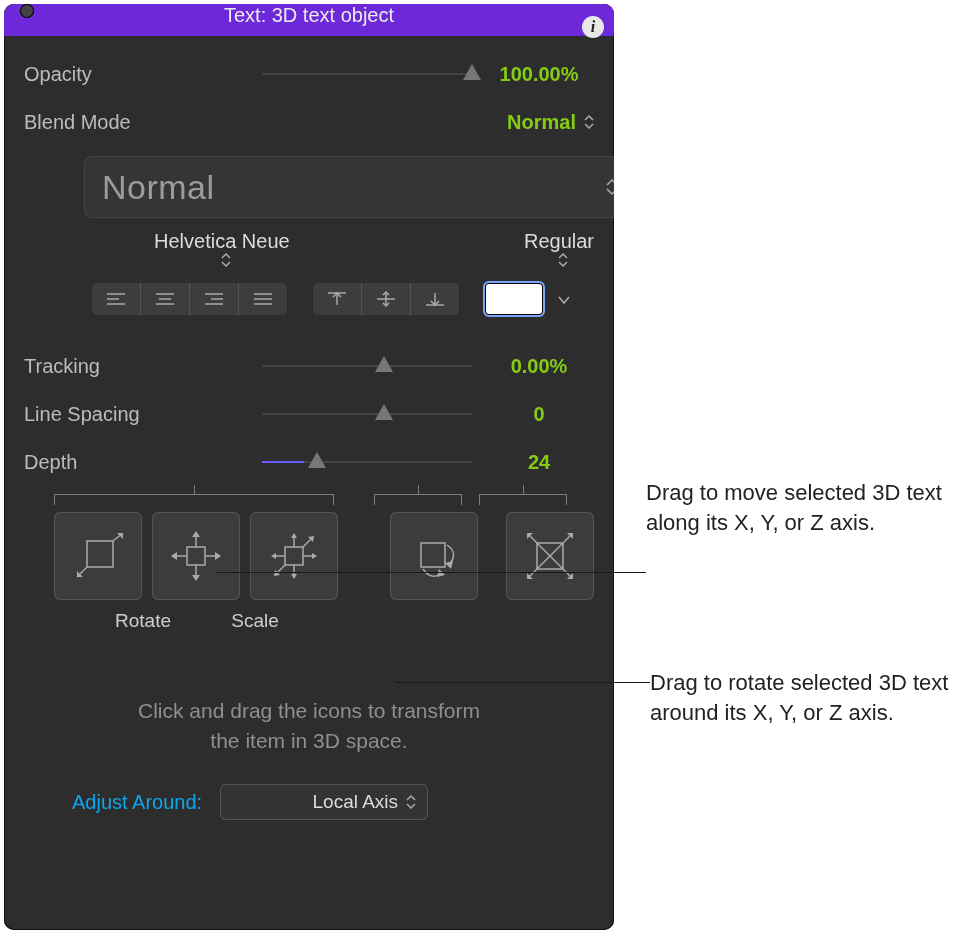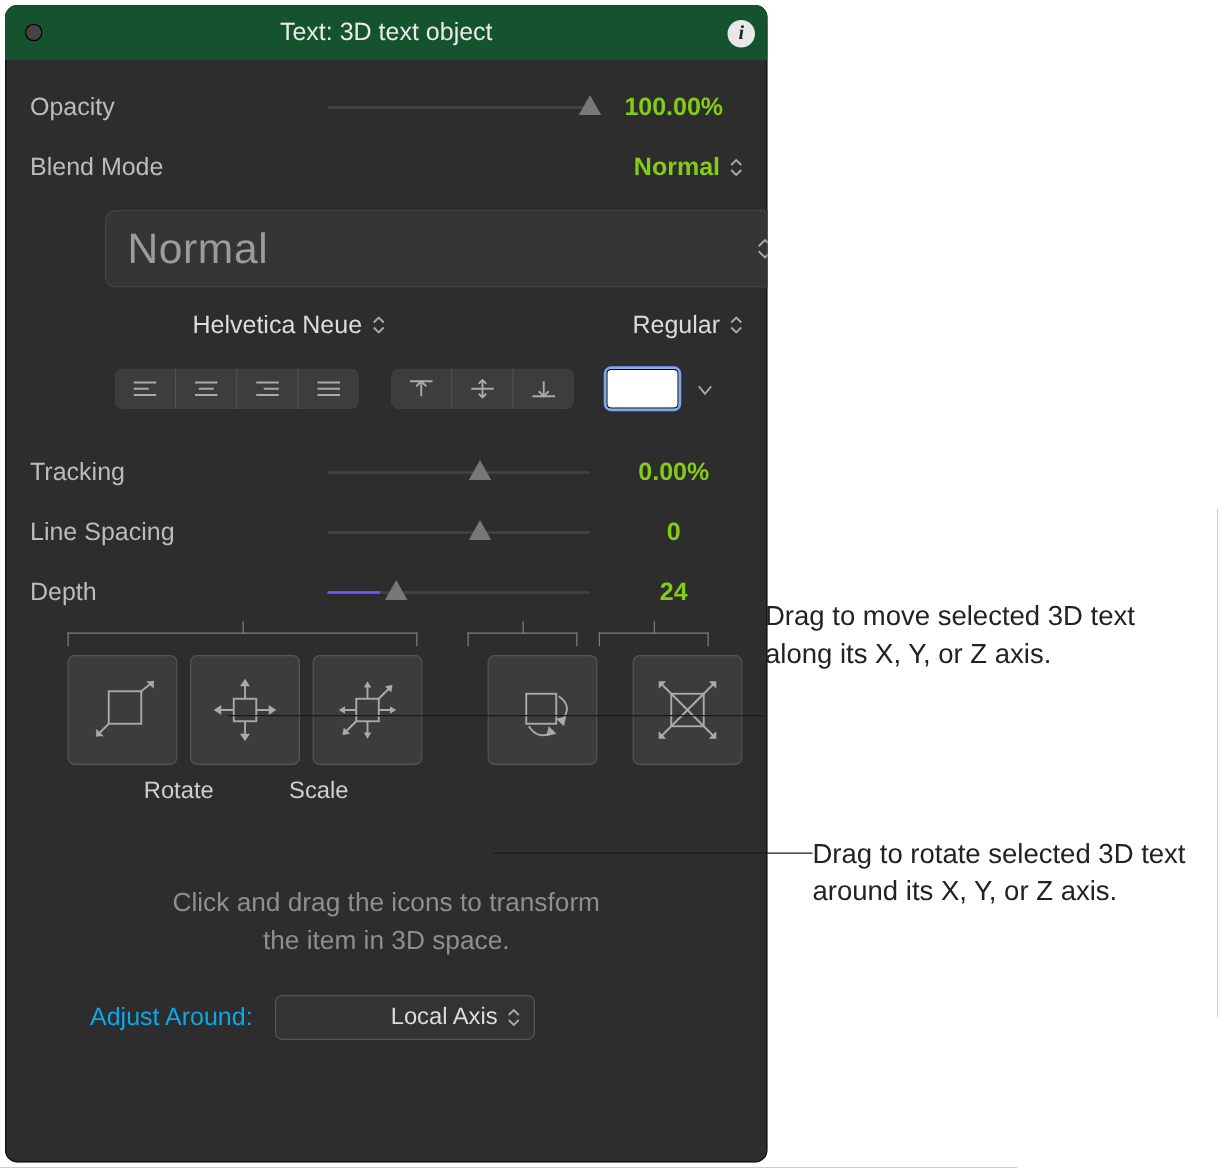--- a/index.html
+++ b/index.html
@@ -26,24 +26,23 @@
     width: 610px;
     height: 926px;
     background: #2d2d2d;
     border-radius: 10px;
     box-shadow: 0 0 0 1px #111 inset;
     color: #bdbdbd;
     overflow: hidden;
   }
   
   .titlebar {
-    height: 44px;
-    background: #14532d;
-    display: flex;
-    align-items: center;
+    height: 32px;
+    background: #6d28d9;
+    display: flex;
     position: relative;
   }
   .traffic-dot {
     width: 14px; height: 14px; border-radius: 50%;
     background: #444; margin-left: 16px;
     box-shadow: inset 0 0 0 1px #000;
   }
   .title-text {
     position: absolute;
     left: 0; right: 0;
@@ -160,20 +159,21 @@
     align-items: center;
     padding-left: 130px;
     height: 40px;
     gap: 8px;
   }
   .font-row .family, .font-row .weight {
     color: #dcdcdc;
     font-size: 20px;
     display: flex;
     align-items: center;
+    flex-direction: column;
   }
   .font-row .spacer { flex: 1; }
 
   
   .align-row {
     display: flex;
     align-items: center;
     padding-left: 68px;
     height: 50px;
     gap: 26px;
@@ -615,21 +615,21 @@
             <svg width="10" height="7">
                 <polyline class="sv" points="1,2 5,6 9,2"></polyline>
               </svg>
           </span>
         </div>
       </div>
 
     </div>
   </div>
 
-  <div class="callout" style="left:612px; top:478px;">
+  <div class="callout" style="left:646px; top:478px;">
     <div class="line" style="width:430px; top:94px;"></div>
     <span>Drag to move selected 3D text along its X, Y, or Z axis.</span>
   </div>
   <div class="callout" style="left:650px; top:668px;">
     <div class="line" style="width:255px; top:14px;"></div>
     <span>Drag to rotate selected 3D text around its X, Y, or Z axis.</span>
   </div>
 
 </div>
 

